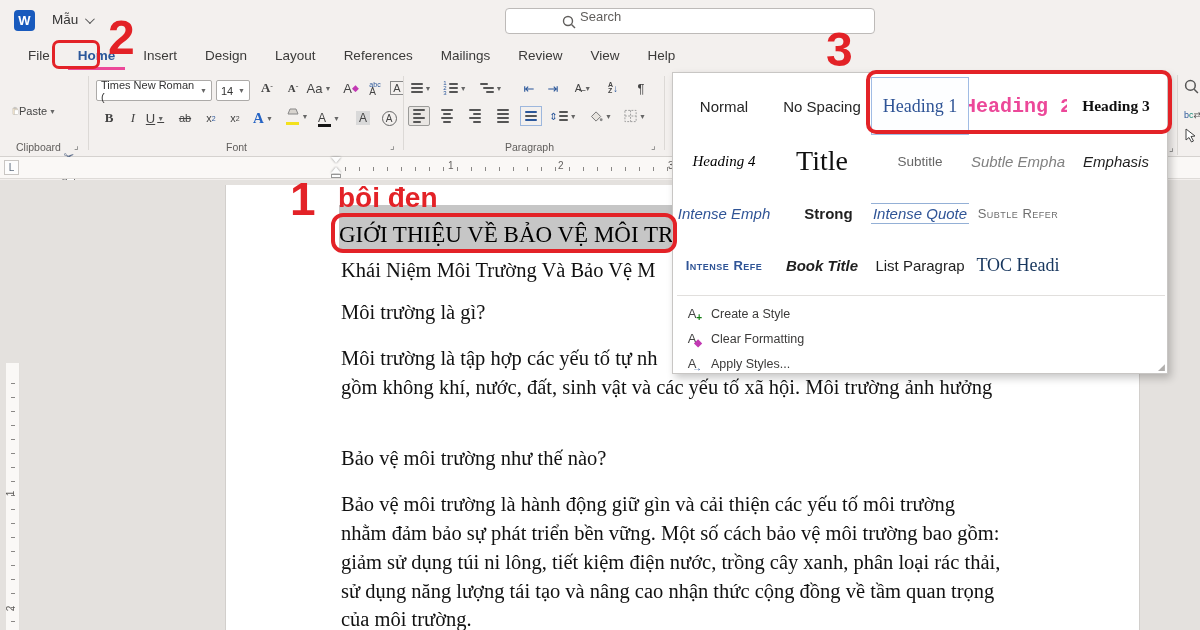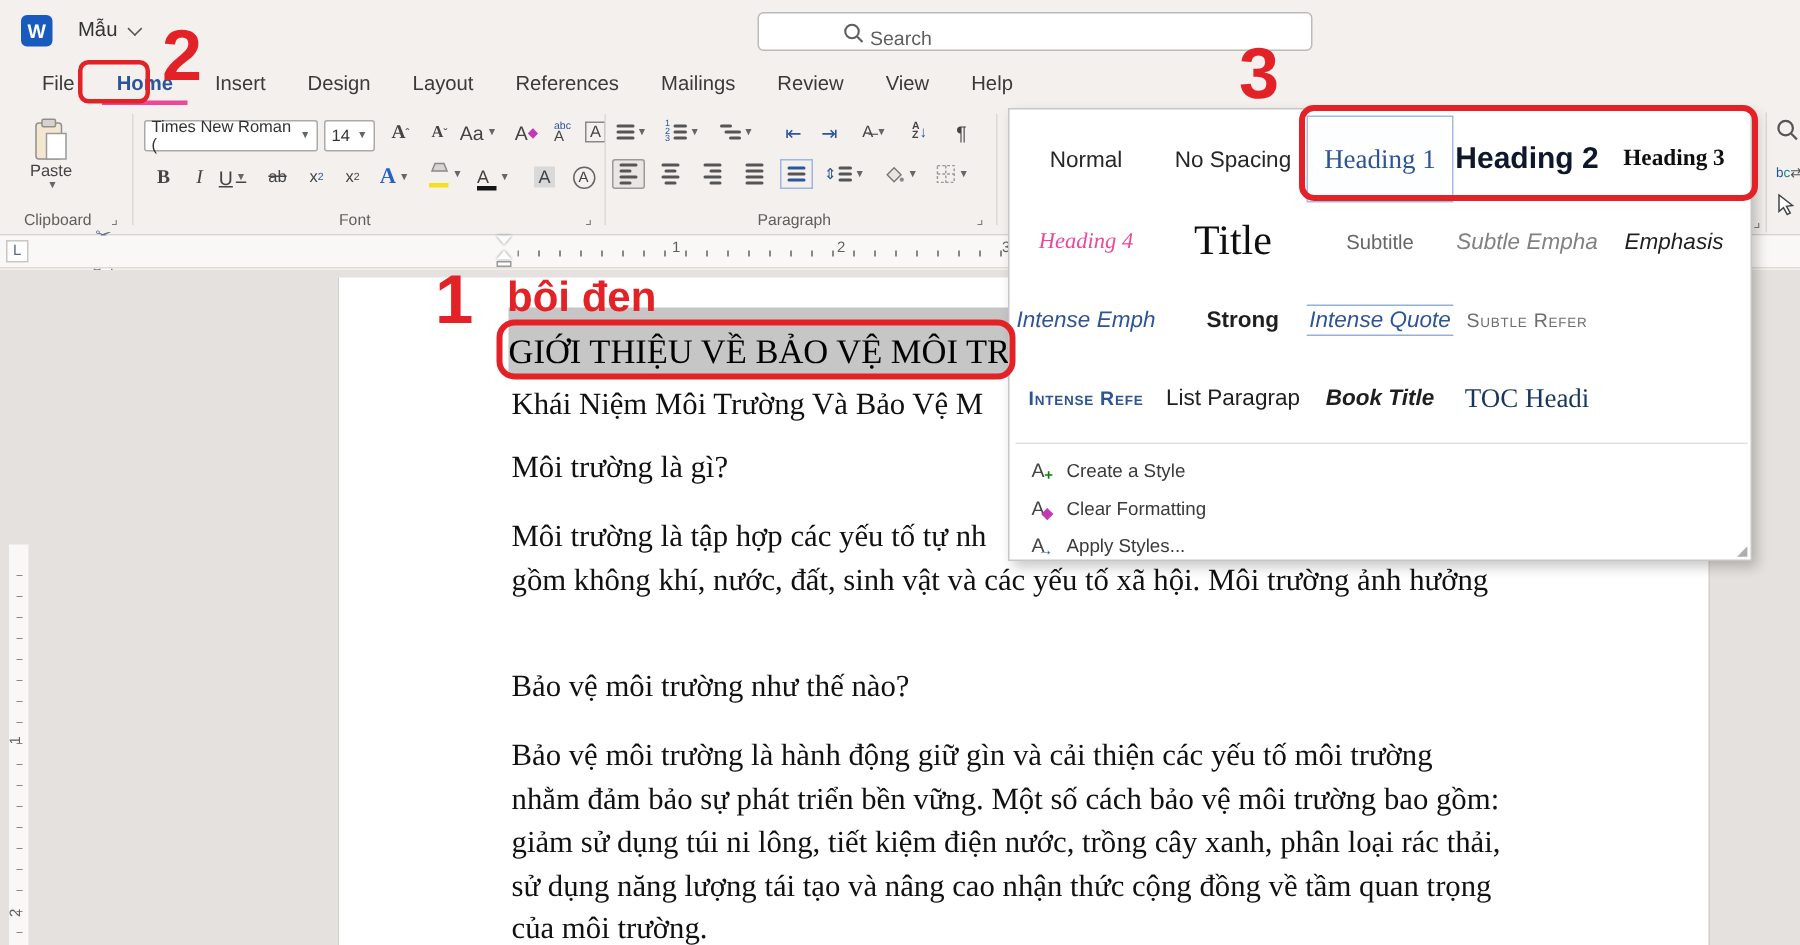--- a/index.html
+++ b/index.html
@@ -5,38 +5,38 @@
   * { margin:0; padding:0; box-sizing:border-box; }
   html,body { width:1200px; height:630px; }
   body { font-family:"Liberation Sans", sans-serif; background:#f3f0ee; position:relative; overflow:hidden; }
   .stage { position:absolute; inset:0; width:1200px; height:630px; overflow:hidden; }
 
   
   .titlebar { position:absolute; left:0; top:0; width:1200px; height:40px; background:#f3f0ee; }
   .wlogo { position:absolute; left:14px; top:10px; width:21px; height:21px; background:#185abd; border-radius:4px; color:#fff; font-weight:bold; font-size:13px; display:flex; align-items:center; justify-content:center; }
   .docname { position:absolute; left:52px; top:12px; font-size:13.5px; color:#333; }
   .chev { display:inline-block; width:7px; height:7px; border-right:1.5px solid #555; border-bottom:1.5px solid #555; transform:rotate(45deg) translateY(-2px); margin-left:7px; }
-  .searchbox { position:absolute; left:505px; top:8px; width:370px; height:26px; background:#fff; border:1px solid #bdbab8; border-radius:4px; display:flex; align-items:flex-end; padding-left:74px; font-size:13px; color:#605e5c; }
+  .searchbox { position:absolute; left:505px; top:8px; width:370px; height:26px; background:#fff; border:1px solid #bdbab8; border-radius:4px; display:flex; align-items:flex-start; padding-left:74px; font-size:13px; color:#605e5c; }
   .searchbox svg { position:absolute; left:56px; top:6px; }
 
   
   .tabrow { position:absolute; left:18px; top:44px; height:26px; display:flex; gap:8px; }
   .tab { font-size:13.5px; color:#3b3a39; padding:4px 10px 6px 10px; white-space:nowrap; }
   .tab.active { font-weight:bold; color:#2b579a; border-bottom:3px solid #ec4899; }
 
   
   .ribbon { position:absolute; left:0; top:70px; width:1200px; height:87px; background:#f3f0ee; border-bottom:1px solid #d5d2cf; }
   .gdiv { position:absolute; top:6px; height:74px; width:1px; background:#dcd9d6; }
   .glabel { position:absolute; top:71px; font-size:10.5px; color:#605e5c; }
   .launcher { position:absolute; top:70px; font-size:10px; color:#777; }
   .btn { position:absolute; display:flex; align-items:center; justify-content:center; color:#444; }
   .sm { width:22px; height:20px; font-size:13px; }
   .dd { font-size:7px; color:#666; margin-left:2px; }
   .combo { position:absolute; background:#fff; border:1px solid #acaaa8; border-radius:2px; font-size:11px; color:#333; display:flex; align-items:center; padding:0 4px; justify-content:space-between; }
-  .paste { position:absolute; left:12px; top:8px; width:44px; height:66px; display:flex; flex-direction:column; align-items:center; font-size:11px; color:#444; }
+  .paste { position:absolute; left:12px; top:8px; width:44px; height:66px; display:flex; flex-direction:row; align-items:center; font-size:11px; color:#444; }
   .bld { font-weight:bold; font-family:"Liberation Serif",serif; }
   .ital { font-style:italic; font-family:"Liberation Serif",serif; }
   .undl { text-decoration:underline; }
   .strk { text-decoration:line-through; font-size:11px; }
   .fxA { color:#2563c4; font-weight:bold; font-family:"Liberation Serif",serif; font-size:15px; }
   .colorbar { display:block; width:13px; height:3px; margin-top:-1px; }
   .lineicon { display:inline-block; }
   .lineicon i { display:block; height:2px; background:#555; margin:2px 0; border-radius:1px; }
   .abox { border:1px solid #888; padding:0 2px; font-size:11px; }
   .circleA { border:1px solid #666; border-radius:50%; width:15px; height:15px; font-size:10px; display:inline-flex; align-items:center; justify-content:center; }
@@ -68,23 +68,23 @@
 
   
   .stylesmenu { position:absolute; left:672px; top:72px; width:496px; height:302px; background:#fff; border:1px solid #c8c6c4; box-shadow:3px 4px 8px rgba(0,0,0,.22); z-index:5; }
   .gallery { position:absolute; left:2px; top:4px; width:490px; }
   .grow { display:grid; grid-template-columns:repeat(5,1fr); }
   .gcell { height:52px; display:flex; align-items:center; justify-content:center; overflow:hidden; white-space:nowrap; padding:0 2px; }
   .gcell.r1 { height:58px; }
   .gcell.sel { border:1px solid #a0bce4; background:#fdfeff; }
   .s-normal,.s-nospacing { font-size:15px; color:#262626; }
   .s-h1 { font-family:"Liberation Serif",serif; font-size:18px; color:#2f5496; }
-  .s-h2 { font-family:Liberation Sans, sans-serif; font-size:20px; font-weight:bold; color:#0f172a; }
+  .s-h2 { font-family:Liberation Mono, monospace; font-size:20px; font-weight:bold; color:#ec4899; }
   .s-h3 { font-family:"Liberation Serif",serif; font-size:15.5px; font-weight:bold; color:#0f0f0f; }
-  .s-h4 { font-family:"Liberation Serif",serif; font-size:15px; font-style:italic; color:#ec4899; }
+  .s-h4 { font-family:"Liberation Serif",serif; font-size:15px; font-style:italic; color:#000000; }
   .s-title { font-family:"Liberation Serif",serif; font-size:28px; color:#0f0f0f; }
   .s-subtitle { font-size:13.5px; color:#666; }
   .s-subtleemph { font-size:15px; font-style:italic; color:#818181; }
   .s-emphasis { font-size:15px; font-style:italic; color:#1f1f1f; }
   .s-intenseemph { font-size:15px; font-style:italic; color:#2f5496; }
   .s-strong { font-size:15px; font-weight:bold; color:#1f1f1f;margin-left:13px; }
   .s-quote { font-size:15px; font-style:italic; color:#3f3f3f; }
   .s-intensequote { font-size:15px; font-style:italic; color:#2f5496; border-top:1px solid #94b0d6; border-bottom:1px solid #94b0d6; padding:1px 2px; }
   .s-subtleref { font-size:13px; font-variant:small-caps; letter-spacing:.5px; color:#6e6e6e; }
   .s-intenseref { font-size:13px; font-variant:small-caps; letter-spacing:.5px; font-weight:600; color:#2f5496; }
@@ -422,24 +422,24 @@
           </div>
         <div class="gcell">
             <span class="s-subtleref">Subtle Refer</span>
           </div>
       </div>
       <div class="grow">
         <div class="gcell">
             <span class="s-intenseref">Intense Refe</span>
           </div>
         <div class="gcell">
+            <span class="s-booktitle">Book Title</span>
+          </div>
+        <div class="gcell">
             <span class="s-listpara">List Paragrap</span>
-          </div>
-        <div class="gcell">
-            <span class="s-booktitle">Book Title</span>
           </div>
         <div class="gcell">
             <span class="s-toc">TOC Headi</span>
           </div>
         <div class="gcell"></div>
       </div>
     </div>
     <div class="msep"></div>
     <div class="mitem" style="top:228px;">
       <span class="fi">A<span class="mk" style="color:#107c10;">+</span></span>

